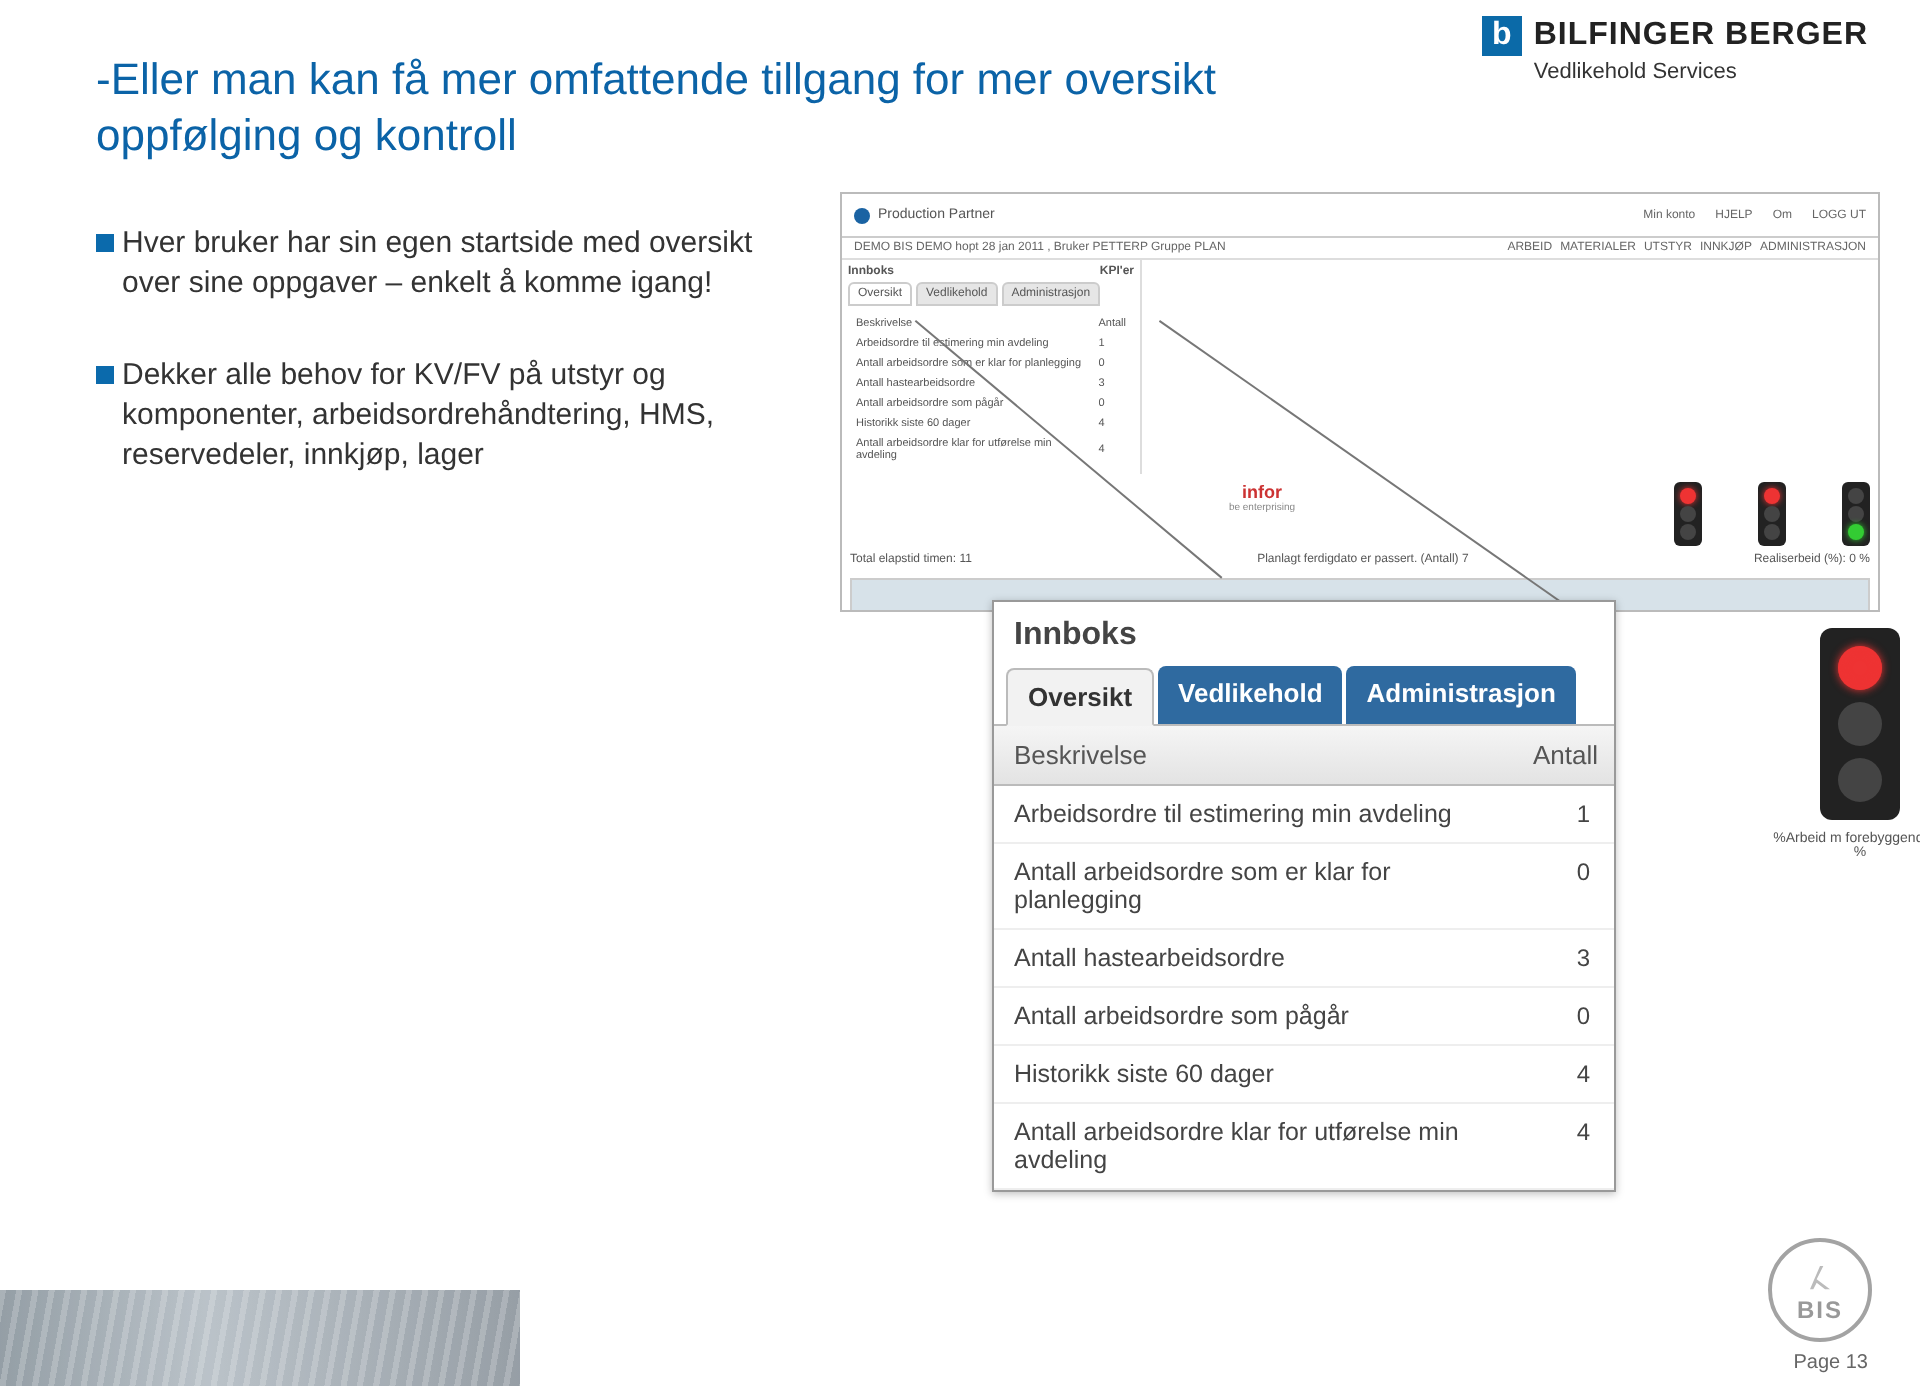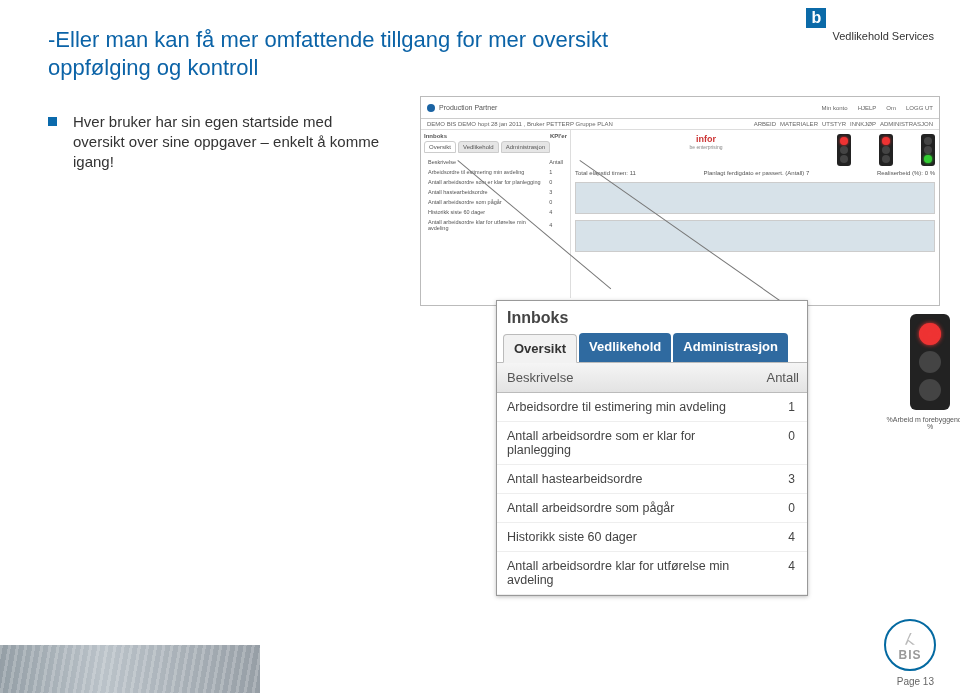--- a/index.html
+++ b/index.html
@@ -27,40 +27,40 @@
   .brand-sub  { font-size: 11px; color: #333; margin-top: 2px; margin-left: 26px; }
 
   
   .slide-title {
     position: absolute; left: 48px; top: 26px; width: 560px;
     color: #0b63a7; font-size: 22px; line-height: 28px; font-weight: 400;
   }
 
   
   .bullets { position: absolute; left: 48px; top: 112px; width: 340px; }
-  .bullet { display: flex; gap: 16px; margin-bottom: 26px; color: #333; font-size: 15px; line-height: 20px; }
+  .bullet { display: flex; gap: 4px; margin-bottom: 26px; color: #333; font-size: 15px; line-height: 20px; }
   .sq { flex: 0 0 9px; height: 9px; background: #0b6aac; margin-top: 5px; }
   .bullet .txt { flex: 1; }
 
   
   .shots { position: absolute; left: 400px; top: 96px; width: 545px; height: 520px; }
 
   
   .back-shot {
     position: absolute; left: 20px; top: 0; width: 520px; height: 210px;
     border: 1px solid #bbb; background: #fff; font-size: 7px; color: #555;
     overflow: hidden;
   }
   .back-top { height: 22px; border-bottom: 1px solid #ccc; padding: 3px 6px; display:flex; justify-content:space-between; align-items:center;}
   .back-top-left { display:flex; gap:4px; align-items:center; }
   .pp-dot{width:8px;height:8px;background:#1a63a3;border-radius:50%;}
   .back-top-right { display:flex; gap:10px; font-size:6px; color:#666;}
   .back-crumb { font-size:6px; color:#666; padding:2px 6px; border-bottom:1px solid #ddd; display:flex; justify-content:space-between;}
   .back-nav { display:flex; gap:4px; font-size:6px; }
-  .back-body { display:flex; height: calc(100% - 40px);}
+  .back-body { display:flex; height: calc(100% - 40px); flex-direction: column;}
   .back-left { width: 150px; border-right:1px solid #ddd; padding:3px;}
   .back-tabhdr { display:flex; gap:2px; font-size:6px; margin-bottom:3px;}
   .back-tabhdr span{padding:2px 4px;background:#e6e6e6;border:1px solid #ccc;border-radius:3px 3px 0 0;}
   .back-tabhdr span.on{background:#fff;}
   .back-table td { font-size:5.5px; padding:1px 2px; color:#555;}
   .back-right { flex:1; padding:4px; display:flex; flex-direction:column; gap:4px;}
   .back-row { display:flex; justify-content:space-between; align-items:center;}
   .back-logo-row{display:flex; justify-content:space-between; align-items:flex-start; }
   .trafficlights{display:flex;gap:28px;}
   .tl{display:flex;flex-direction:column;align-items:center;gap:1px;}
@@ -97,42 +97,47 @@
   
   .bigTL { position:absolute; right: -30px; top: 218px; width: 90px; display:flex; flex-direction:column; align-items:center; gap:4px;}
   .tlbox2{width:40px;height:96px;background:#222;border-radius:6px;display:flex;flex-direction:column;align-items:center;justify-content:space-around;padding:6px 0;}
   .lamp2{width:22px;height:22px;border-radius:50%;background:#444;}
   .lamp2.red{background:#e33;box-shadow:0 0 6px #e33 inset, 0 0 4px #e33;}
   .tlcap{font-size:7px;color:#555;text-align:center;margin-top:2px;}
 
   
   .strip { position:absolute; left:0; bottom:0; width:260px; height:48px; background:linear-gradient(90deg,#7a8790,#aab4bc 40%,#7d8790); opacity:0.8;}
   .strip::after{content:""; position:absolute; inset:0; background:repeating-linear-gradient(100deg, rgba(255,255,255,.2) 0 3px, transparent 3px 8px);}
-  .bis { position:absolute; right:24px; bottom:22px; width:52px;height:52px;border:2px solid #0369a1;border-radius:50%; display:flex;flex-direction:column;align-items:center;justify-content:center; color:#999;}
+  .bis { position:absolute; right:24px; bottom:22px; width:52px;height:52px;border:2px solid #a3a3a3;border-radius:50%; display:flex;flex-direction:column;align-items:center;justify-content:center; color:#999;}
   .bis svg{width:20px;height:20px;}
   .bis-txt{font-size:12px;font-weight:700;letter-spacing:1px;}
 
   .pagenum { position:absolute; right:26px; bottom:6px; font-size:10px; color:#666;}
 </style>
 </head>
 <body>
 
 <div class="brand">
   <div class="brandrow">
     <span class="brand-square">b</span>
+    <span class="brand-text">BILFINGER BERGER</span>
   </div>
   <div class="brand-sub">Vedlikehold Services</div>
 </div>
 
 <div class="slide-title">-Eller man kan få mer omfattende tillgang for mer oversikt oppfølging og kontroll</div>
 
 <div class="bullets">
   <div class="bullet">
       <span class="sq"></span>
       <span class="txt">Hver bruker har sin egen startside med oversikt over sine oppgaver – enkelt å komme igang!</span>
+    </div>
+  <div class="bullet">
+      <span class="sq"></span>
+      <span class="txt">Dekker alle behov for KV/FV på utstyr og komponenter, arbeidsordrehåndtering, HMS, reservedeler, innkjøp, lager</span>
     </div>
 </div>
 
 <div class="shots">
 
   <div class="back-shot">
     <div class="back-top">
       <div class="back-top-left">
         <span class="pp-dot"></span>
         <span>Production Partner</span>

